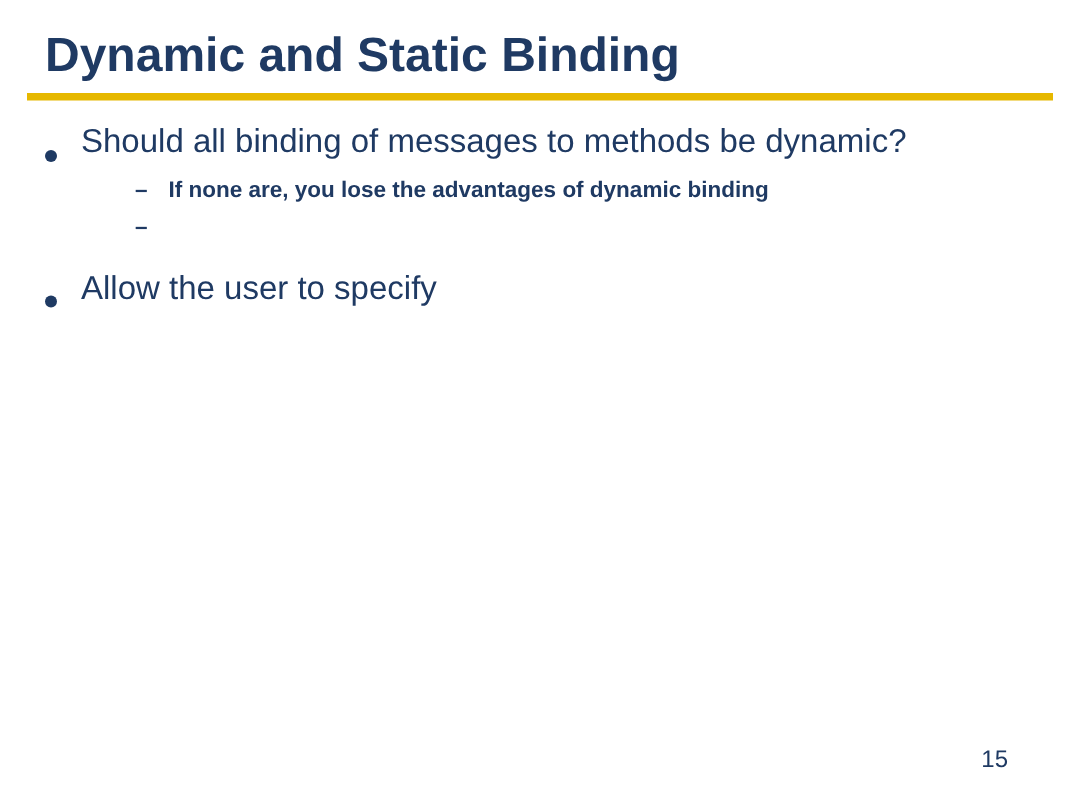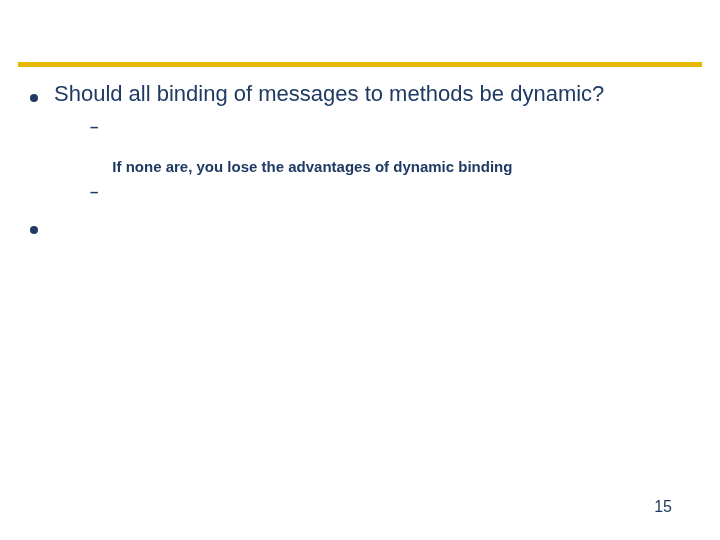--- a/index.html
+++ b/index.html
@@ -37,21 +37,21 @@
     background: #e6b800;
   }
   .content {
     position: absolute;
     top: 80px;
     left: 30px;
     right: 30px;
   }
   .l1 {
     display: flex;
-    align-items: center;
+    align-items: flex-end;
     margin-bottom: 6px;
   }
   .l1 .bullet {
     width: 8px;
     height: 8px;
     border-radius: 50%;
     background: #1f3a63;
     margin-top: 8px;
     margin-right: 16px;
     flex-shrink: 0;
@@ -76,52 +76,53 @@
     color: #1f3a63;
     margin-right: 14px;
     font-weight: bold;
     line-height: 1.4;
   }
   .l2 .text {
     font-size: 15px;
     font-weight: bold;
     color: #1f3a63;
     line-height: 1.4;
-    margin-top: 40px;
   }
   .pagenum {
     position: absolute;
     bottom: 24px;
     right: 48px;
     font-size: 16px;
     color: #1f3a63;
   }
 </style>
 </head>
 <body>
 
 <div class="slide">
+  <div class="title">Dynamic and Static Binding</div>
   <div class="underline"></div>
 
   <div class="content">
 
     <div class="l1">
       <div class="bullet"></div>
       <div class="text">Should all binding of messages to methods be dynamic?</div>
     </div>
     <div class="sub">
       <div class="l2">
         <div class="dash">–</div>
         <div class="text">If none are, you lose the advantages of dynamic binding</div>
       </div>
       <div class="l2">
         <div class="dash">–</div>
       </div>
     </div>
 
     <div class="l1">
       <div class="bullet"></div>
+      <div class="text">Allow the user to specify</div>
     </div>
 
   </div>
 
   <div class="pagenum">15</div>
 </div>
 
 </body></html>

